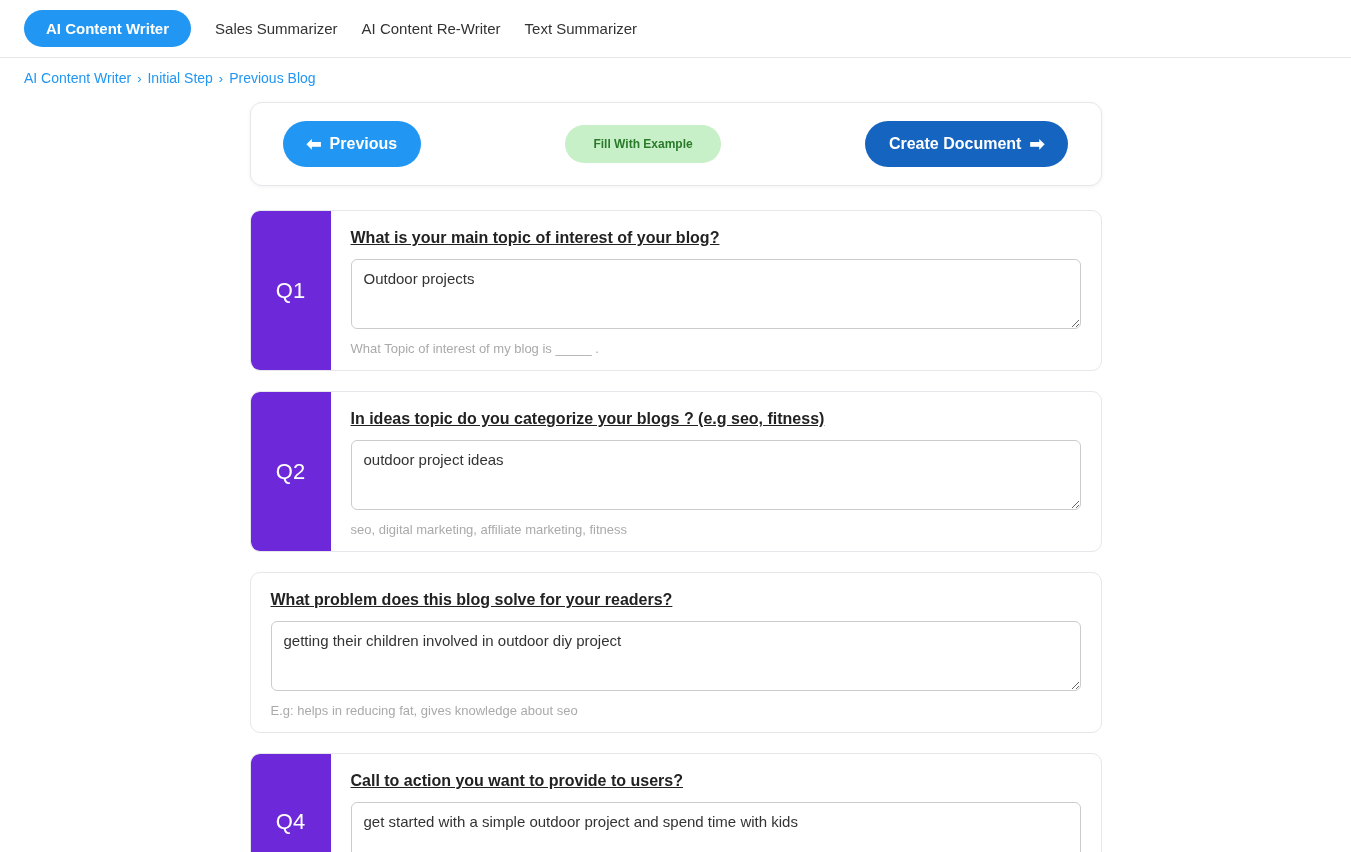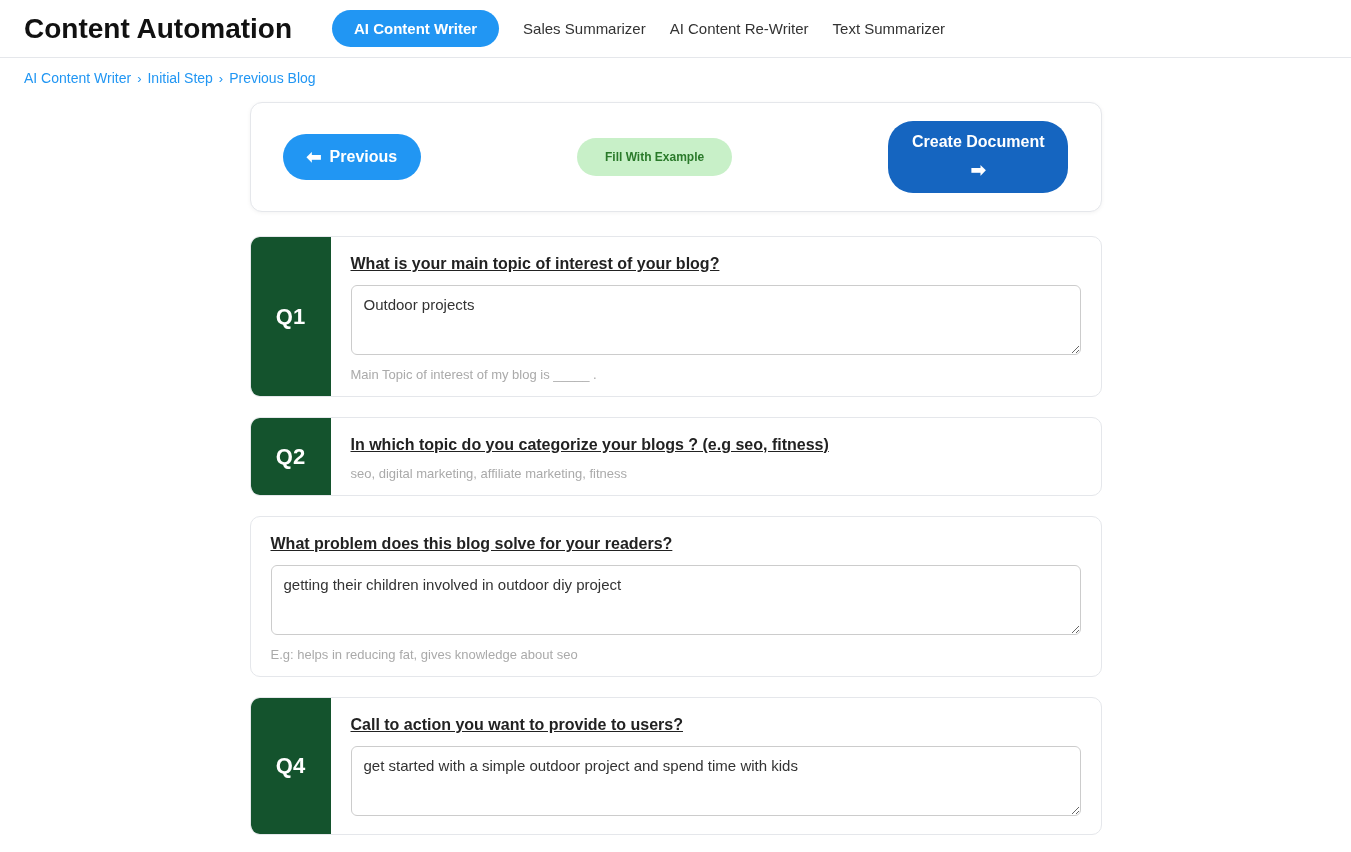--- a/index.html
+++ b/index.html
@@ -107,46 +107,45 @@
       align-items: center;
       gap: 8px;
       background: #1565C0;
       color: #fff;
       border: none;
       border-radius: 25px;
       padding: 12px 24px;
       font-size: 16px;
       font-weight: 600;
       cursor: pointer;
-      flex-direction: column;
     }
     .btn-create-doc .arrow-icon {
       font-size: 18px;
     }
 
     
     .question-block {
       display: flex;
       align-items: stretch;
       border: 1px solid #e5e7eb;
       border-radius: 10px;
       margin-bottom: 20px;
       overflow: hidden;
       background: #fff;
     }
     .q-label {
-      background: #14532d;
+      background: #6d28d9;
       color: #fff;
       min-width: 80px;
       width: 80px;
       display: flex;
       align-items: center;
       justify-content: center;
       font-size: 22px;
-      font-weight: 700;
+      font-weight: 400;
       border-radius: 8px 0 0 8px;
     }
     .q-content {
       flex: 1;
       padding: 18px 20px 14px;
     }
     .q-title {
       font-size: 16px;
       font-weight: 600;
       color: #222;
@@ -168,21 +167,20 @@
     .q-hint {
       margin-top: 8px;
       font-size: 13px;
       color: #aaa;
     }
   </style>
 </head>
 <body>
 
 <div class="header">
-  <span class="app-title">Content Automation</span>
   <nav class="nav-tabs">
     <a class="nav-tab active">AI Content Writer</a>
     <a class="nav-tab">Sales Summarizer</a>
     <a class="nav-tab">AI Content Re-Writer</a>
     <a class="nav-tab">Text Summarizer</a>
   </nav>
 </div>
 
 <div class="breadcrumb">
   <span class="breadcrumb-item">AI Content Writer</span>
@@ -207,27 +205,28 @@
       <span class="arrow-icon">➡</span>
     </button>
   </div>
 
   <div id="questions-container">
       <div class="question-block">
     <div class="q-label">Q1</div>
     <div class="q-content">
       <div class="q-title">What is your main topic of interest of your blog?</div>
       <textarea class="q-textarea" style="">Outdoor projects</textarea>
-      <div class="q-hint">Main Topic of interest of my blog is _____ .</div>
+      <div class="q-hint">What Topic of interest of my blog is _____ .</div>
     </div>
   </div>
       <div class="question-block">
     <div class="q-label">Q2</div>
     <div class="q-content">
-      <div class="q-title">In which topic do you categorize your blogs ? (e.g seo, fitness)</div>
+      <div class="q-title">In ideas topic do you categorize your blogs ? (e.g seo, fitness)</div>
+      <textarea class="q-textarea" style="">outdoor project ideas</textarea>
       <div class="q-hint">seo, digital marketing, affiliate marketing, fitness</div>
     </div>
   </div>
       <div class="question-block">
     <div class="q-content">
       <div class="q-title">What problem does this blog solve for your readers?</div>
       <textarea class="q-textarea" style="">getting their children involved in outdoor diy project</textarea>
       <div class="q-hint">E.g: helps in reducing fat, gives knowledge about seo</div>
     </div>
   </div>

